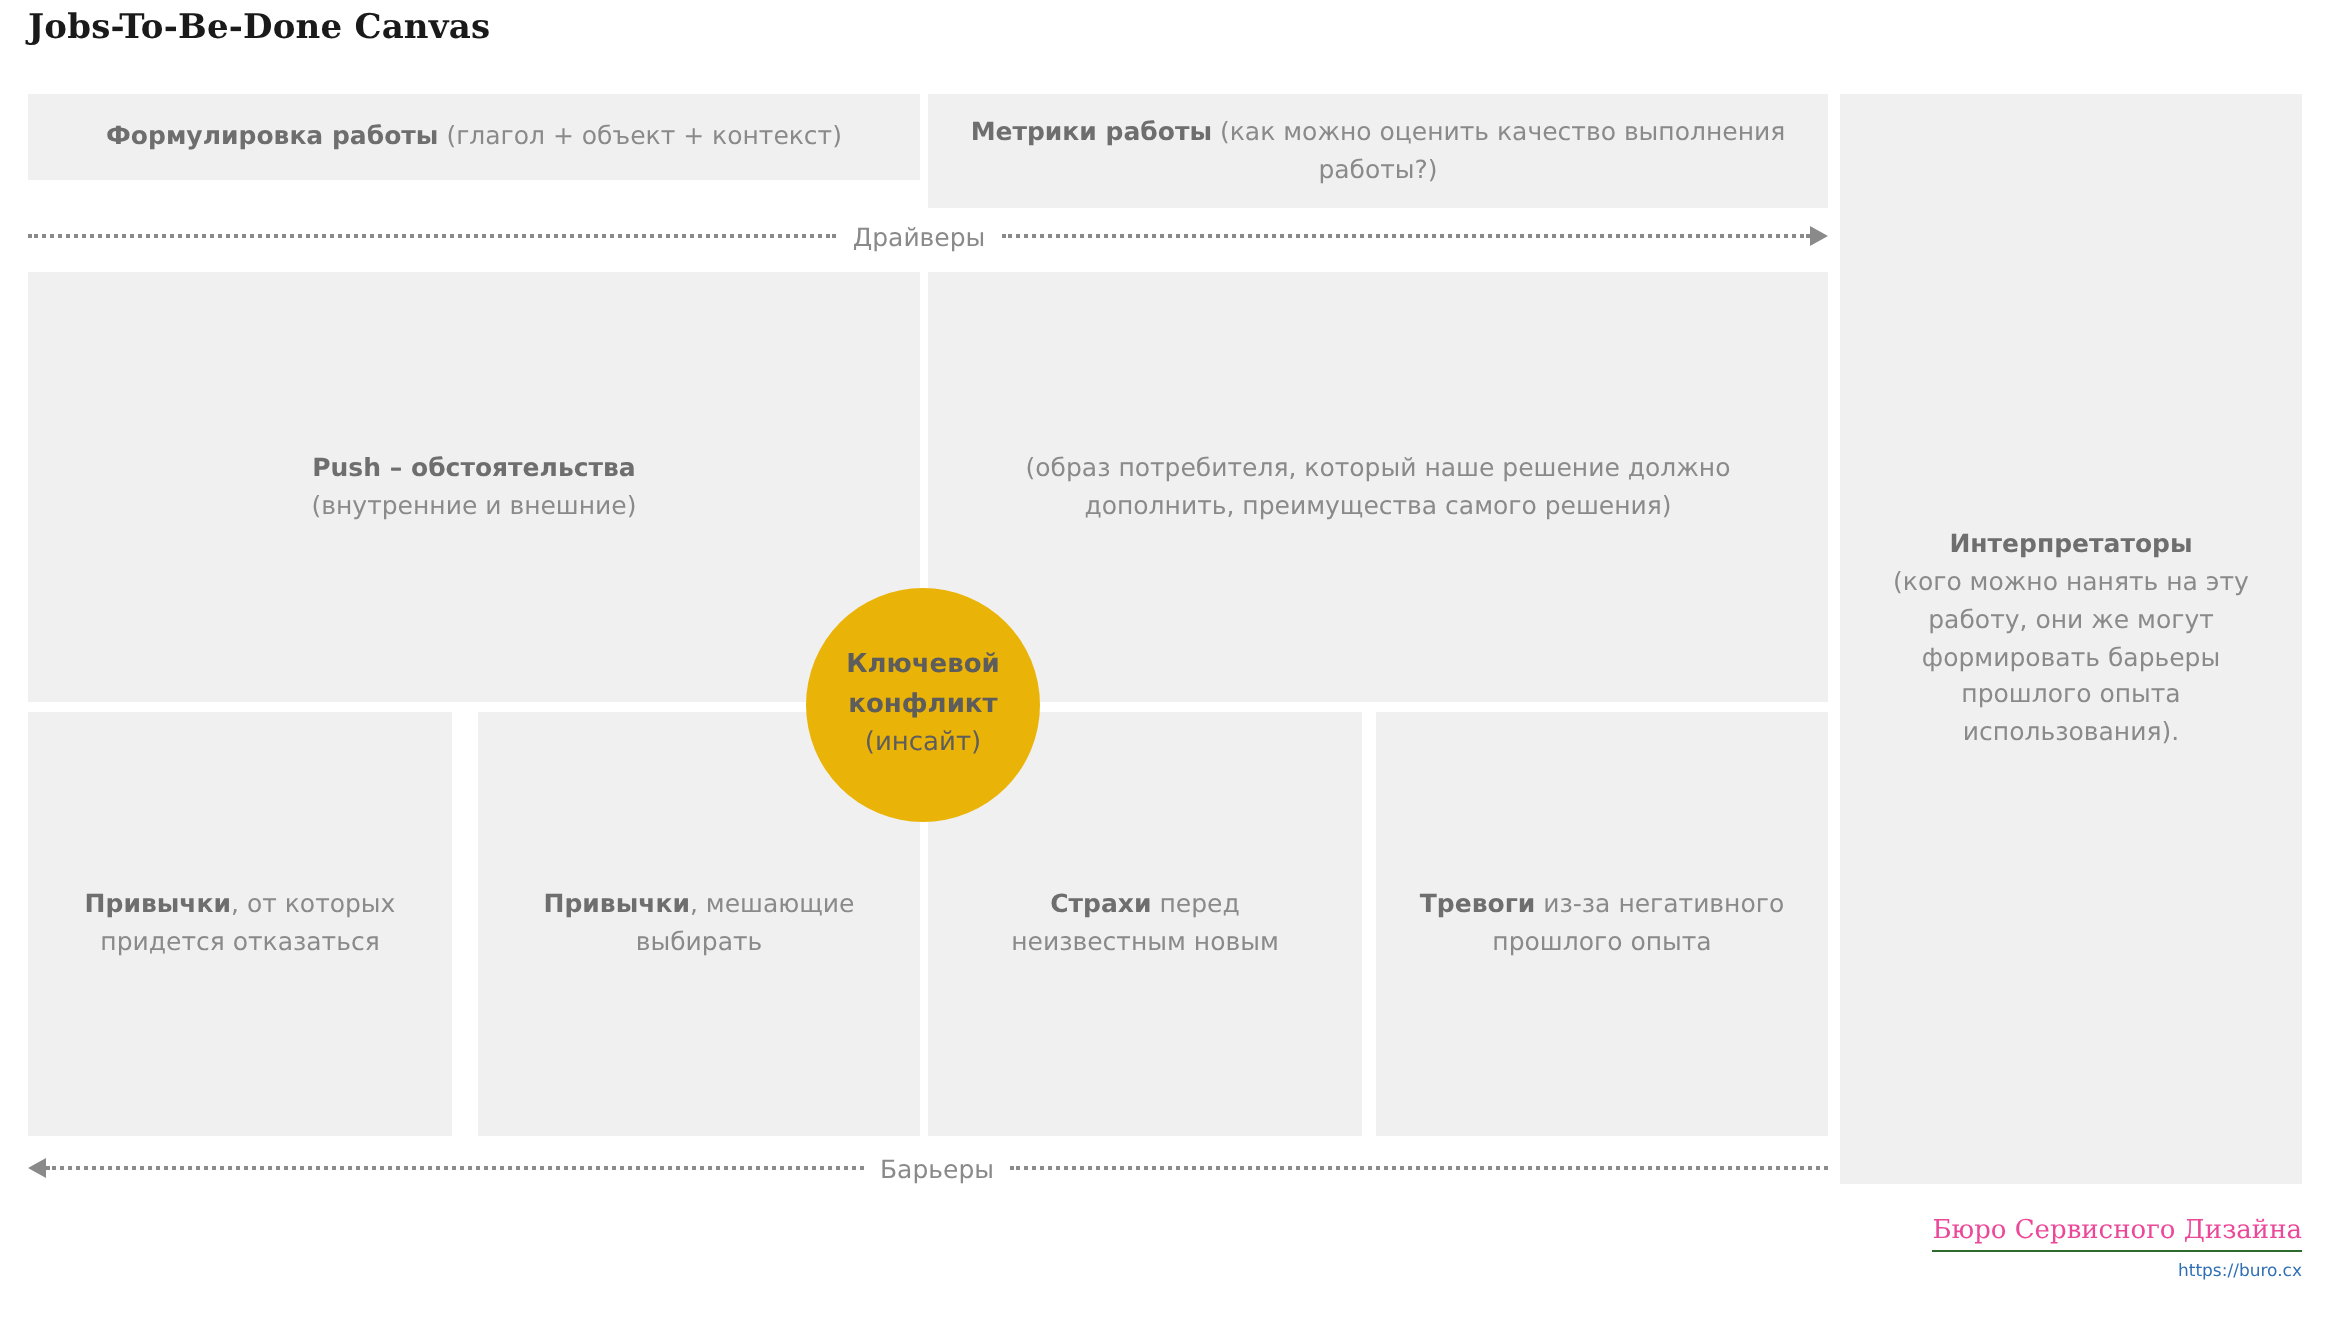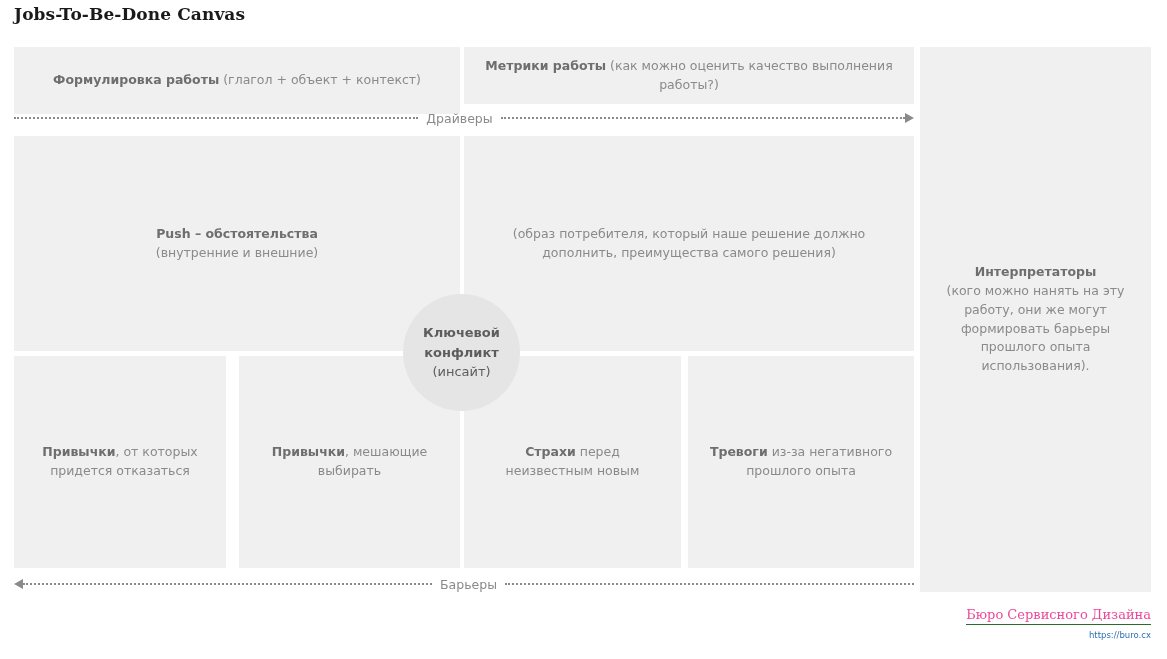--- a/index.html
+++ b/index.html
@@ -38,21 +38,21 @@
   }
   .box .inner {
     padding: 0 16px;
   }
   .lbl-strong {
     font-weight: bold;
     color: #6e6e6e;
   }
 
   
-  #box-job-statement { left: 14px; top: 47px; width: 446px; height: 67px; }
+  #box-job-statement { left: 14px; top: 47px; width: 446px; height: 43px; }
   #box-job-metrics   { left: 464px; top: 47px; width: 450px; height: 57px; }
 
   
   #box-push { left: 14px; top: 136px; width: 446px; height: 215px; }
   #box-pull { left: 464px; top: 136px; width: 450px; height: 215px; }
 
   
   #box-habits-give-up { left: 14px; top: 356px; width: 212px; height: 212px; text-align: center; }
   #box-habits-choose  { left: 239px; top: 356px; width: 221px; height: 212px; }
   #box-fears          { left: 464px; top: 356px; width: 217px; height: 212px; }
@@ -62,21 +62,21 @@
   #box-interpreters { left: 920px; top: 47px; width: 231px; height: 545px; }
 
   
   #key-conflict {
     position: absolute;
     left: 403px;
     top: 294px;
     width: 117px;
     height: 117px;
     border-radius: 50%;
-    background: #e5e5e5;
+    background: #eab308;
     display: flex;
     align-items: center;
     justify-content: center;
     text-align: center;
     color: #5d5d5d;
     font-size: 13px;
     line-height: 1.5;
     font-weight: bold;
   }
   #key-conflict .sub {

